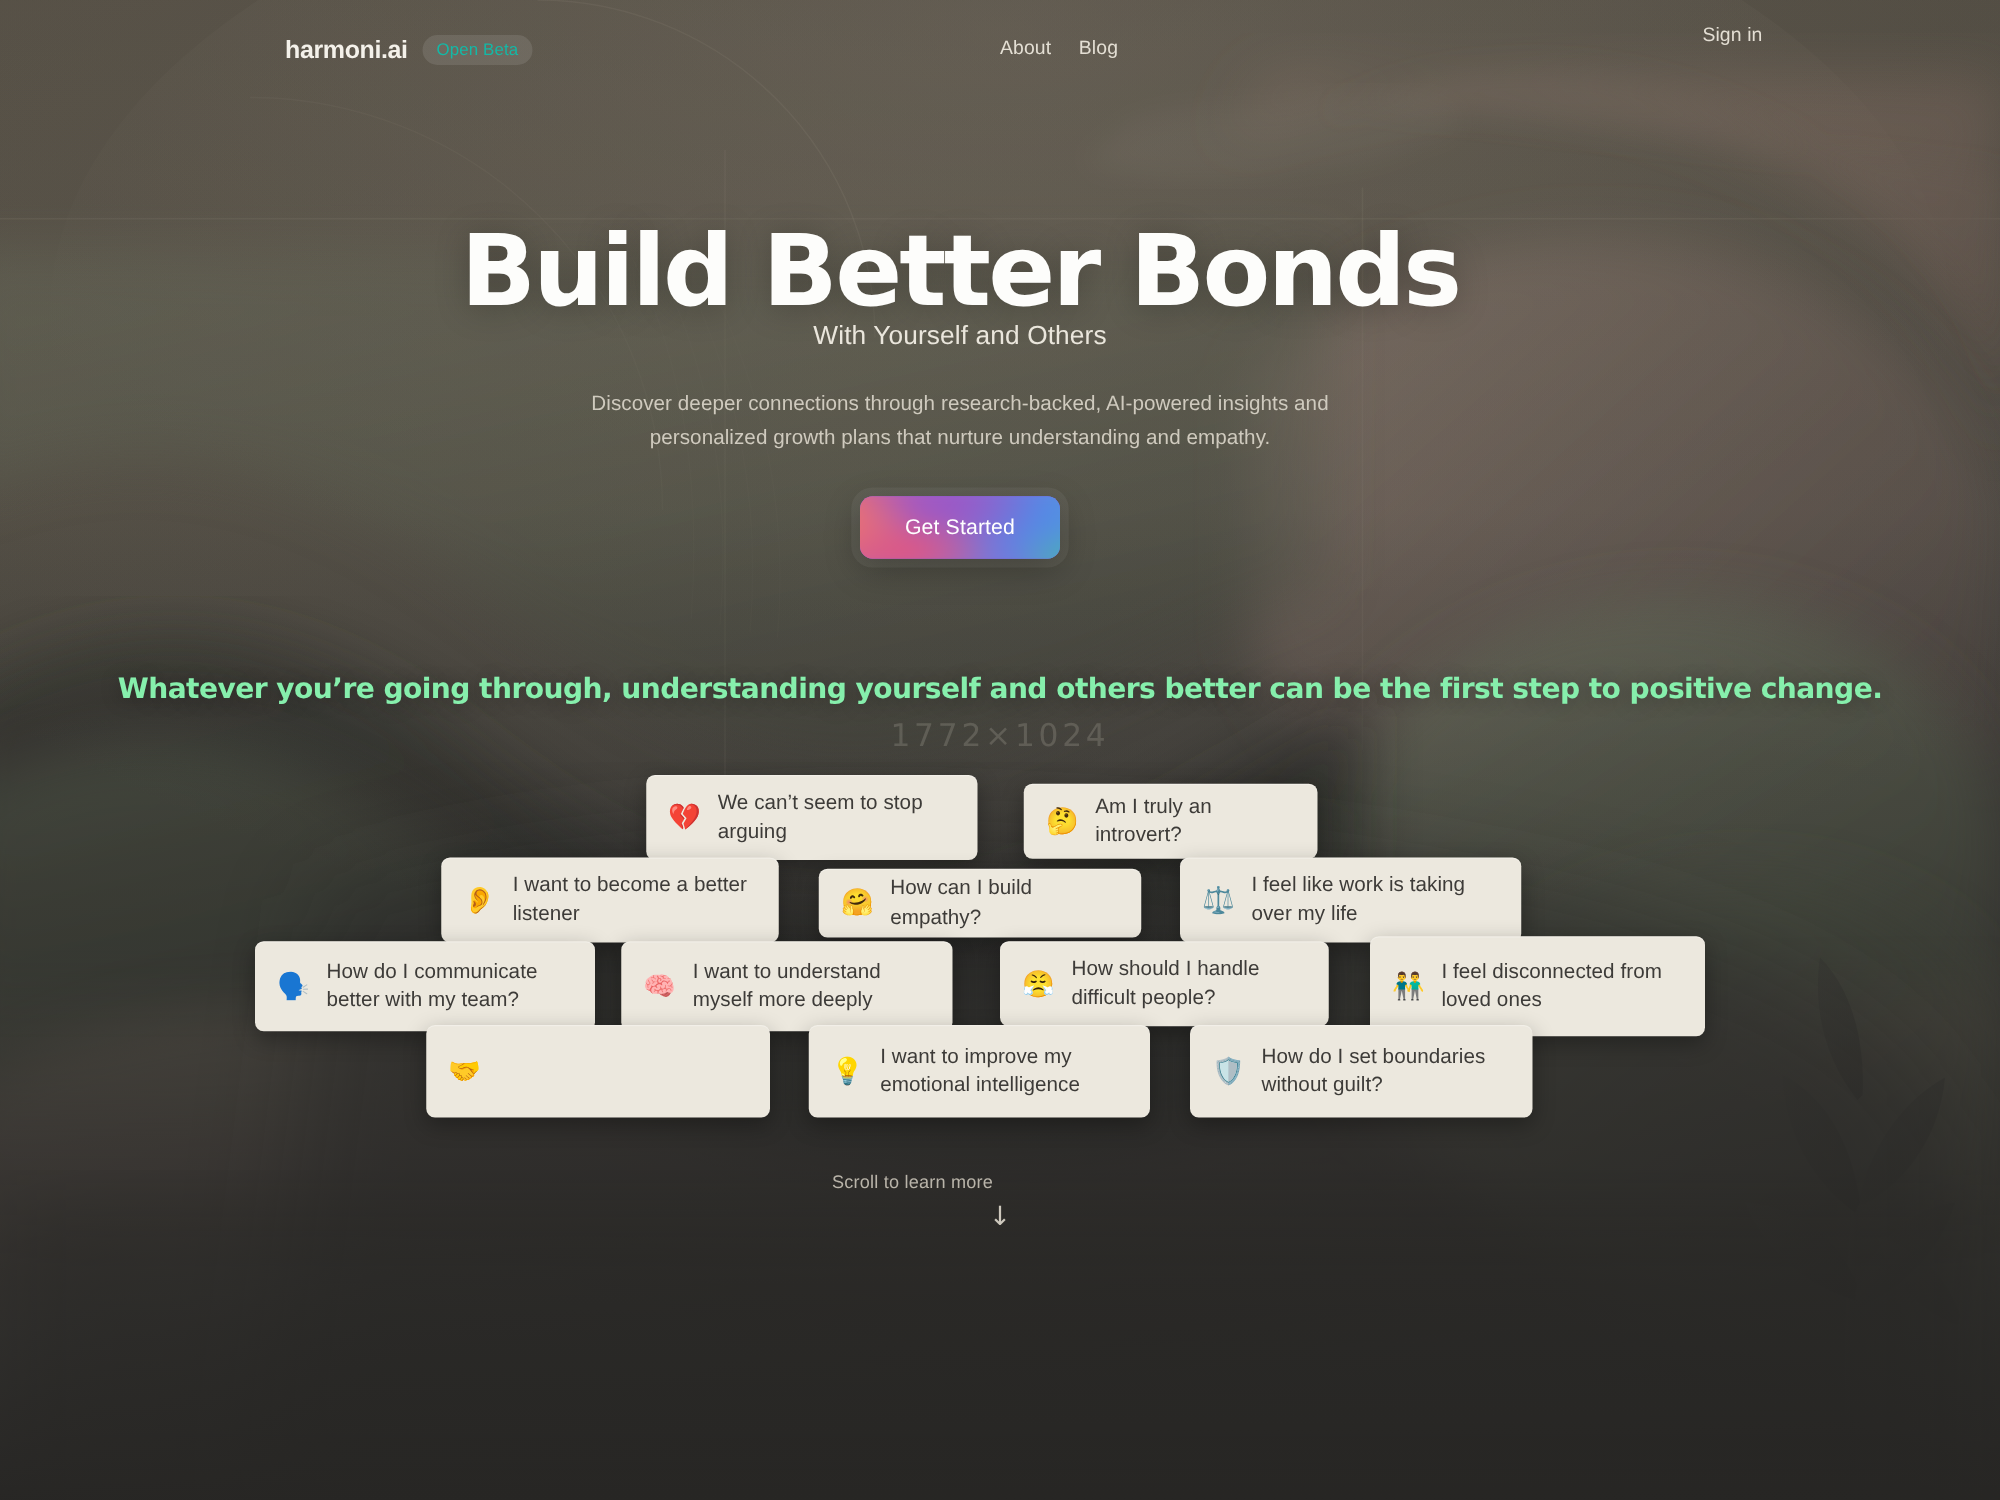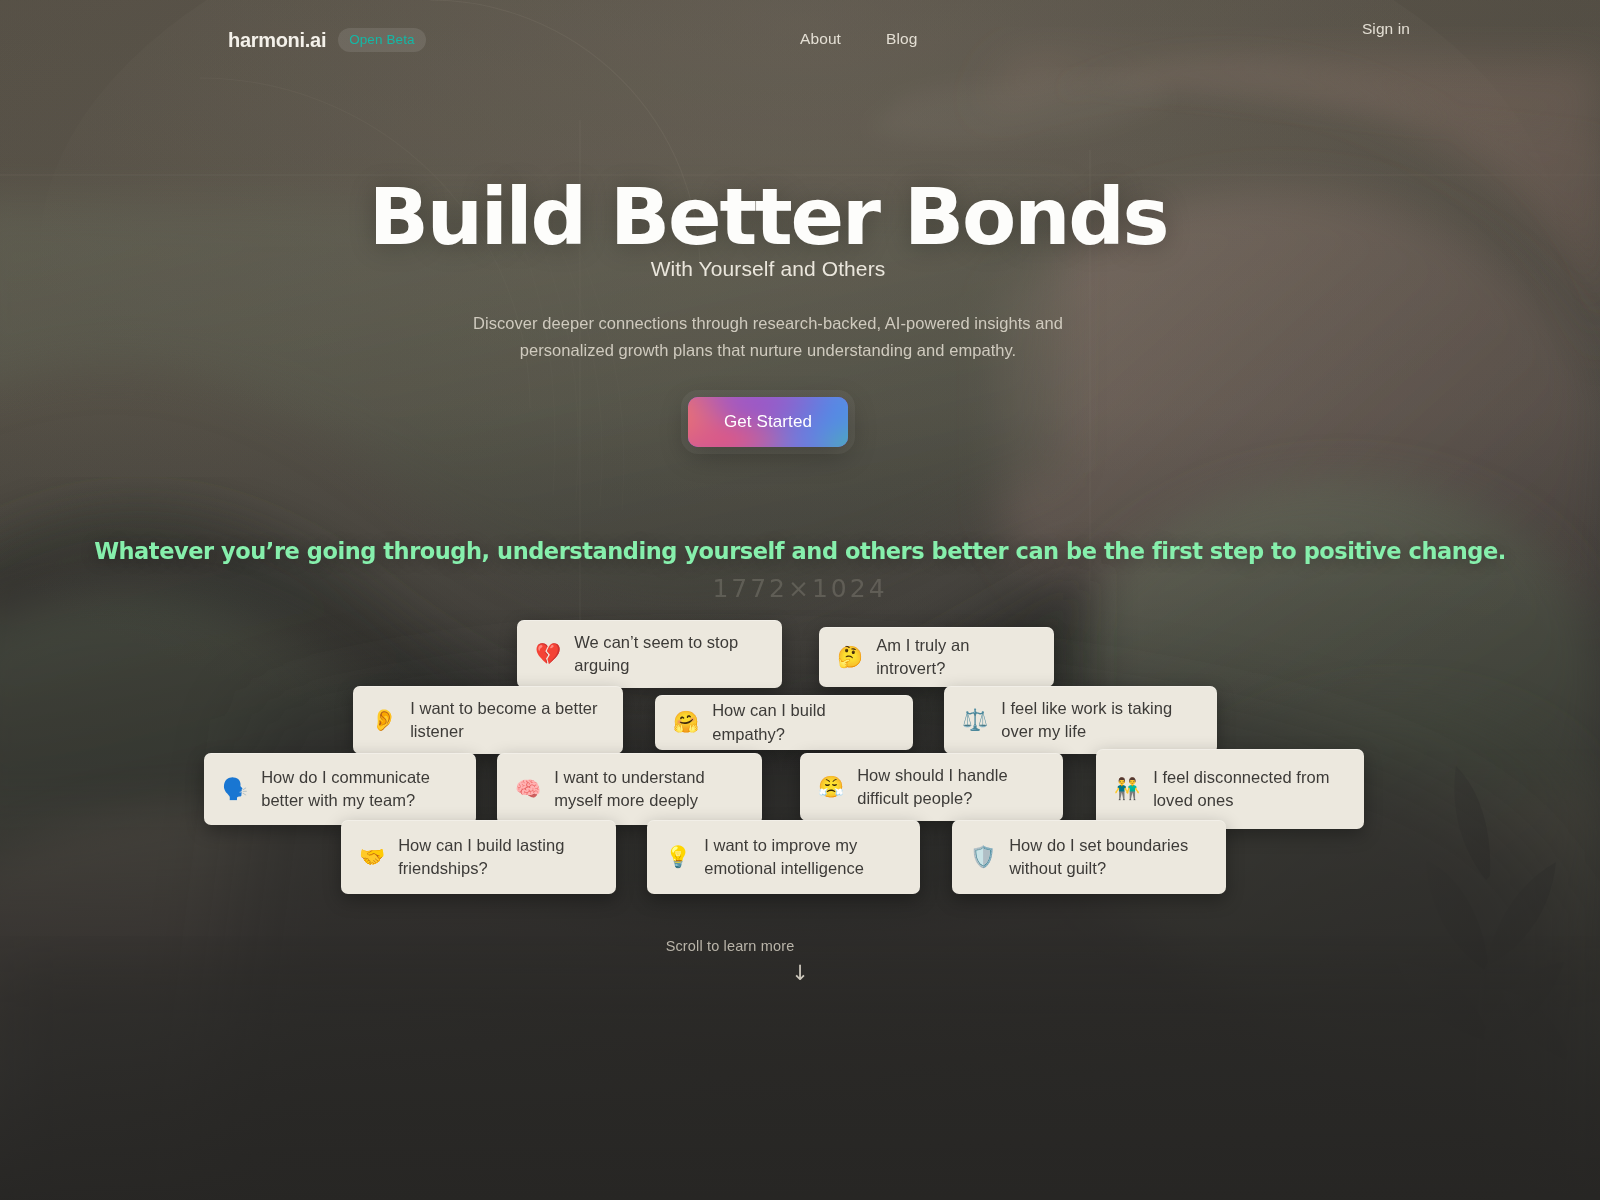--- a/index.html
+++ b/index.html
@@ -41,21 +41,21 @@
     font-size:20px; font-weight:700; color:#f4f1ea;
     letter-spacing:-0.3px;
   }
   .beta-badge {
     font-size:13.5px; color:#14b8a6;
     background:rgba(255,255,255,.10);
     border-radius:20px;
     padding:4px 11px 5px;
     letter-spacing:.1px;
   }
-  .nav-center { position:absolute; left:800px; top:30px; display:flex; gap:45px; }
+  .nav-center { position:absolute; left:800px; top:30px; display:flex; gap:22px; }
   .nav-center a, .nav-right a {
     color:#e4dfd4; font-size:15.5px; text-decoration:none; letter-spacing:.1px;
   }
   .nav-right { position:absolute; right:190px; top:20px; }
 
   
   #hero { position:absolute; top:0; left:0; width:1520px; z-index:15; text-align:center;padding-left:16px; }
 
   .h1 {
     margin-top:178px;
@@ -337,21 +337,20 @@
       <div class="card" style="left: 800px; top: 753px; width: 263px; height: 68px;">
         <span class="emo">😤</span>
         <span class="txt">How should I handle difficult people?</span>
       </div>
       <div class="card" style="left: 1096px; top: 749px; width: 268px; height: 80px;">
         <span class="emo">👬</span>
         <span class="txt">I feel disconnected from loved ones</span>
       </div>
       <div class="card" style="left: 341px; top: 820px; width: 275px; height: 74px;">
         <span class="emo">🤝</span>
-        <span class="txt">How can I build lasting friendships?</span>
       </div>
       <div class="card" style="left: 647px; top: 820px; width: 273px; height: 74px;">
         <span class="emo">💡</span>
         <span class="txt">I want to improve my emotional intelligence</span>
       </div>
       <div class="card" style="left: 952px; top: 820px; width: 274px; height: 74px;">
         <span class="emo">🛡️</span>
         <span class="txt">How do I set boundaries without guilt?</span>
       </div>
     </div>

